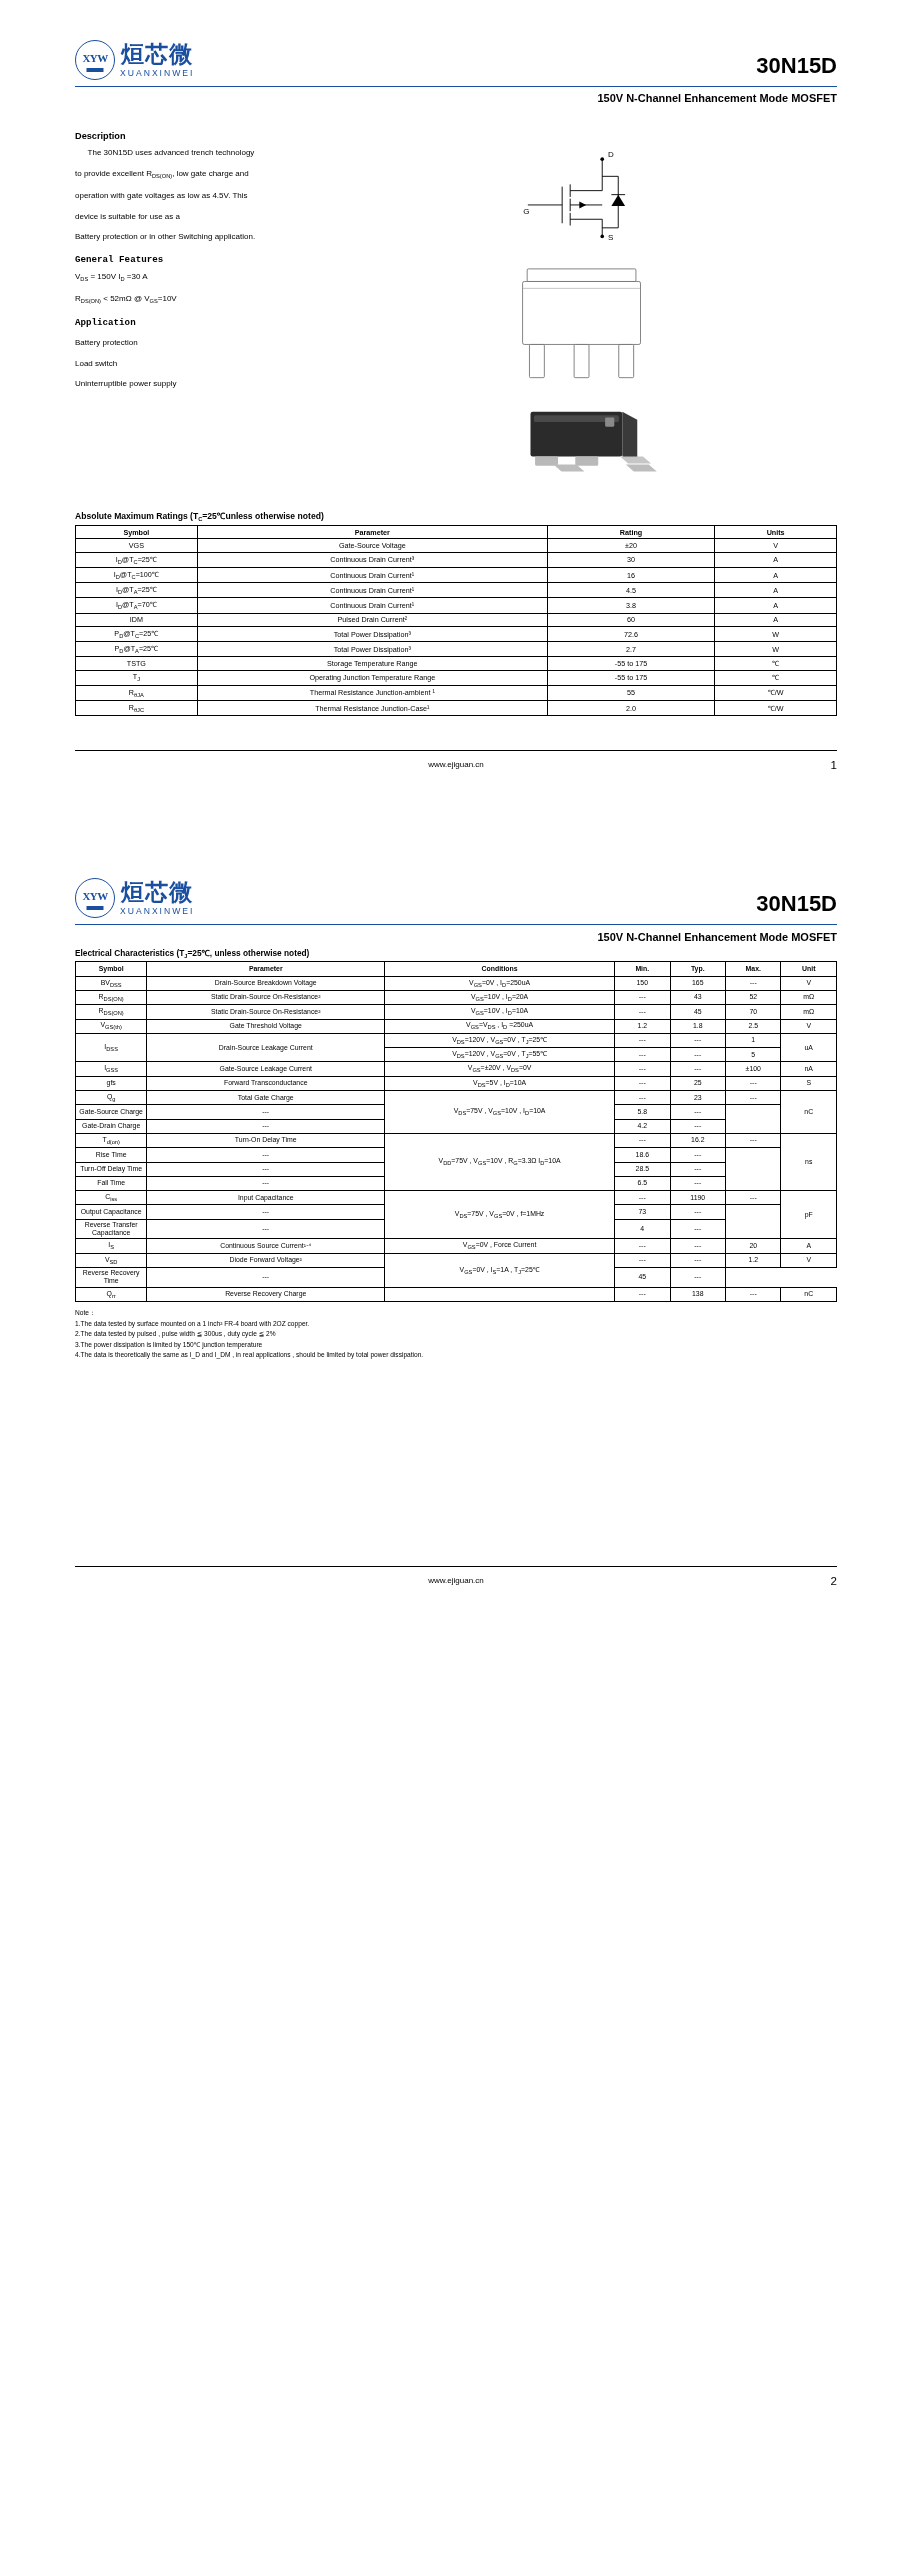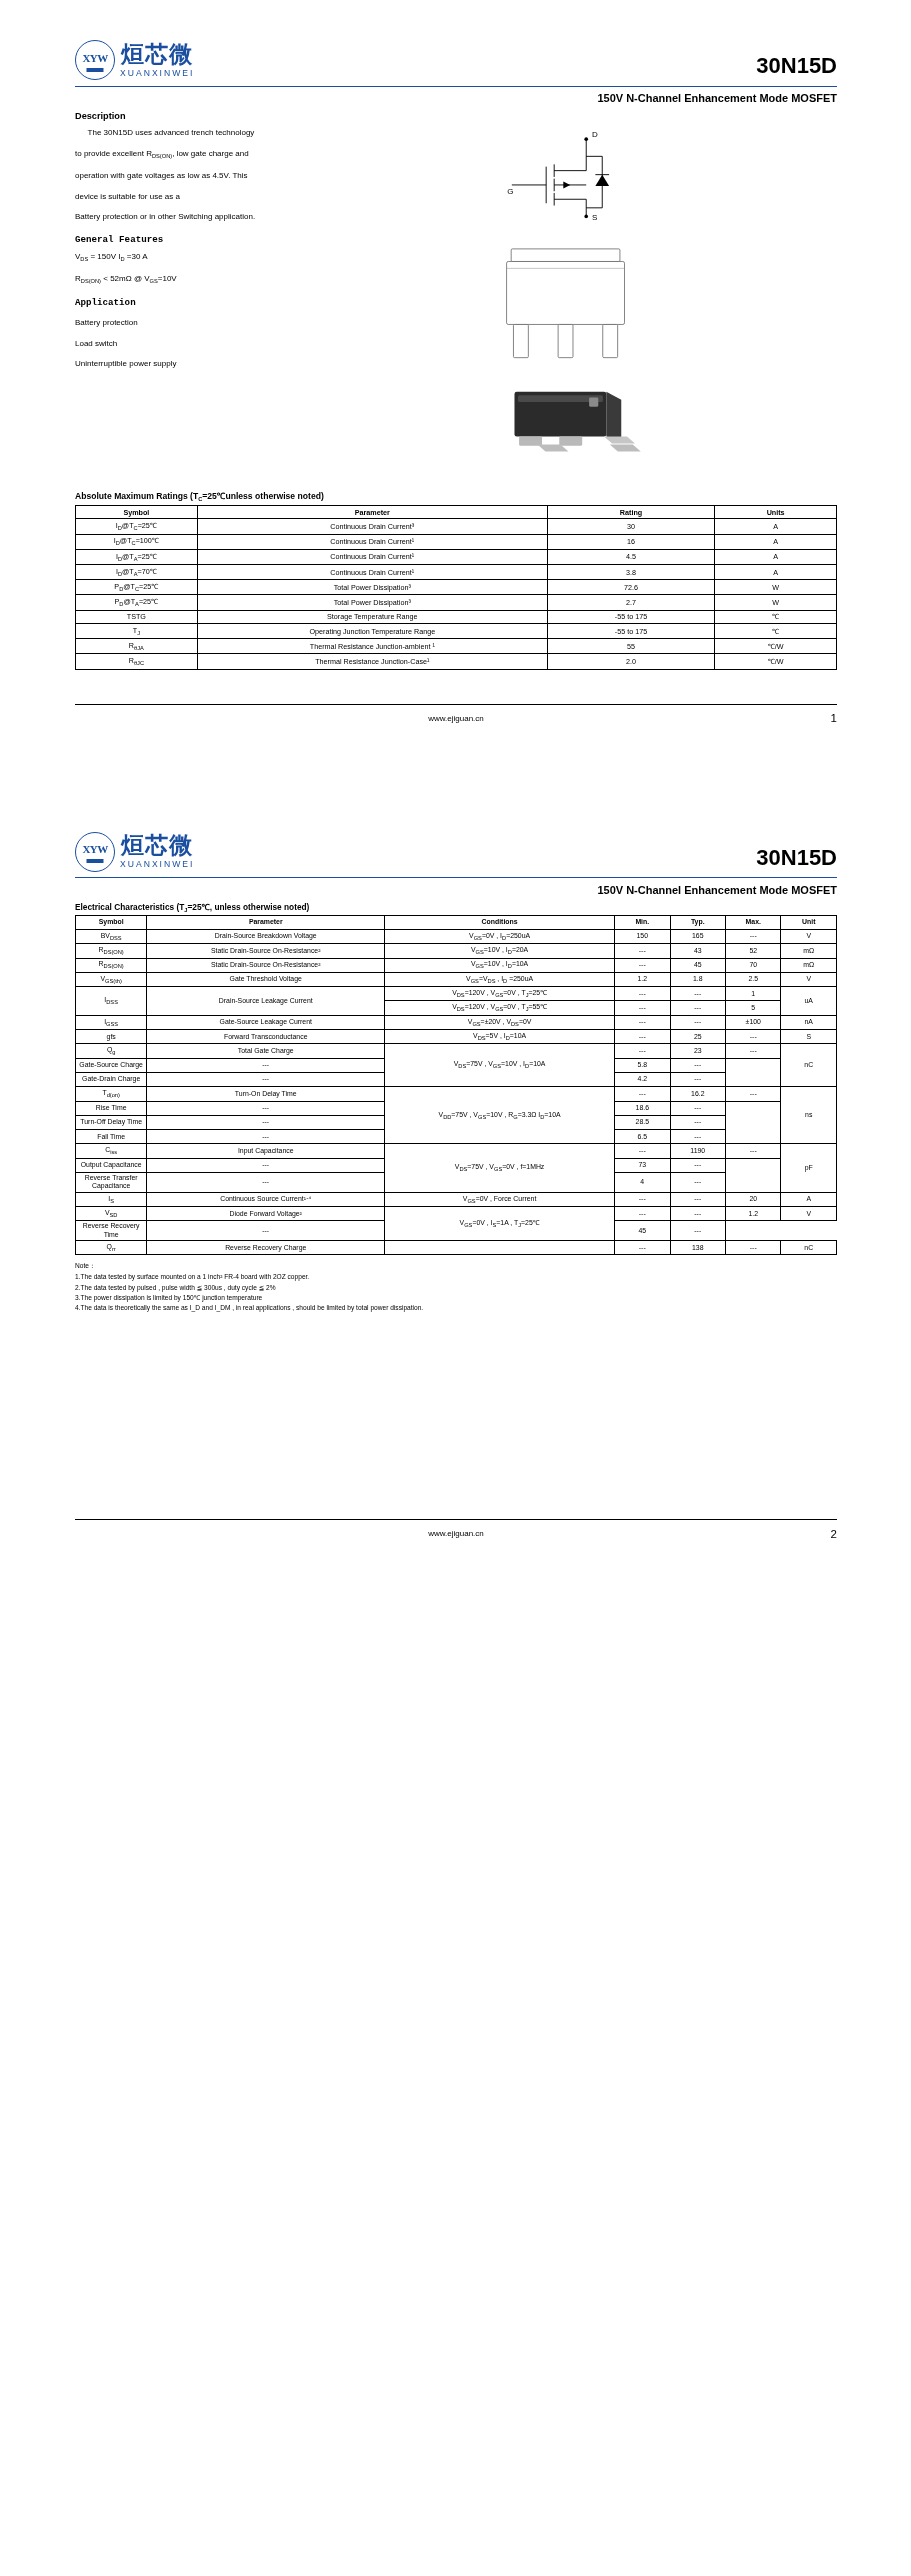--- a/index.html
+++ b/index.html
@@ -75,22 +75,22 @@
   .subtitle {
     text-align: right;
     font-size: 11px;
     font-weight: bold;
     margin-top: 5.7px;
   }
 
   
   .two-col {
     display: flex;
-    gap: 0px;
-    margin-top: 7px;
+    gap: 16px;
+    margin-top: 27px;
   }
   .col-left { width: 379px; }
   .col-right { flex: 1; position: relative; }
 
   h3.sec {
     font-size: 9.2px;
     font-weight: bold;
     margin: 0 0 8px 0;
   }
   .body-line {
@@ -288,20 +288,26 @@
       <thead>
         <tr>
           <th style="width:16%">Symbol</th>
           <th style="width:46%">Parameter</th>
           <th style="width:22%">Rating</th>
           <th style="width:16%">Units</th>
         </tr>
       </thead>
       <tbody id="abs-max-body">
           <tr>
+            <td>VGS</td>
+            <td>Gate-Source Voltage</td>
+            <td>±20</td>
+            <td>V</td>
+          </tr>
+          <tr>
             <td>I<sub>D</sub>@T<sub>C</sub>=25℃</td>
             <td>Continuous Drain Current³</td>
             <td>30</td>
             <td>A</td>
           </tr>
           <tr>
             <td>I<sub>D</sub>@T<sub>C</sub>=100℃</td>
             <td>Continuous Drain Current¹</td>
             <td>16</td>
             <td>A</td>
@@ -309,20 +315,26 @@
           <tr>
             <td>I<sub>D</sub>@T<sub>A</sub>=25℃</td>
             <td>Continuous Drain Current¹</td>
             <td>4.5</td>
             <td>A</td>
           </tr>
           <tr>
             <td>I<sub>D</sub>@T<sub>A</sub>=70℃</td>
             <td>Continuous Drain Current¹</td>
             <td>3.8</td>
+            <td>A</td>
+          </tr>
+          <tr>
+            <td>IDM</td>
+            <td>Pulsed Drain Current²</td>
+            <td>60</td>
             <td>A</td>
           </tr>
           <tr>
             <td>P<sub>D</sub>@T<sub>C</sub>=25℃</td>
             <td>Total Power Dissipation³</td>
             <td>72.6</td>
             <td>W</td>
           </tr>
           <tr>
             <td>P<sub>D</sub>@T<sub>A</sub>=25℃</td>

